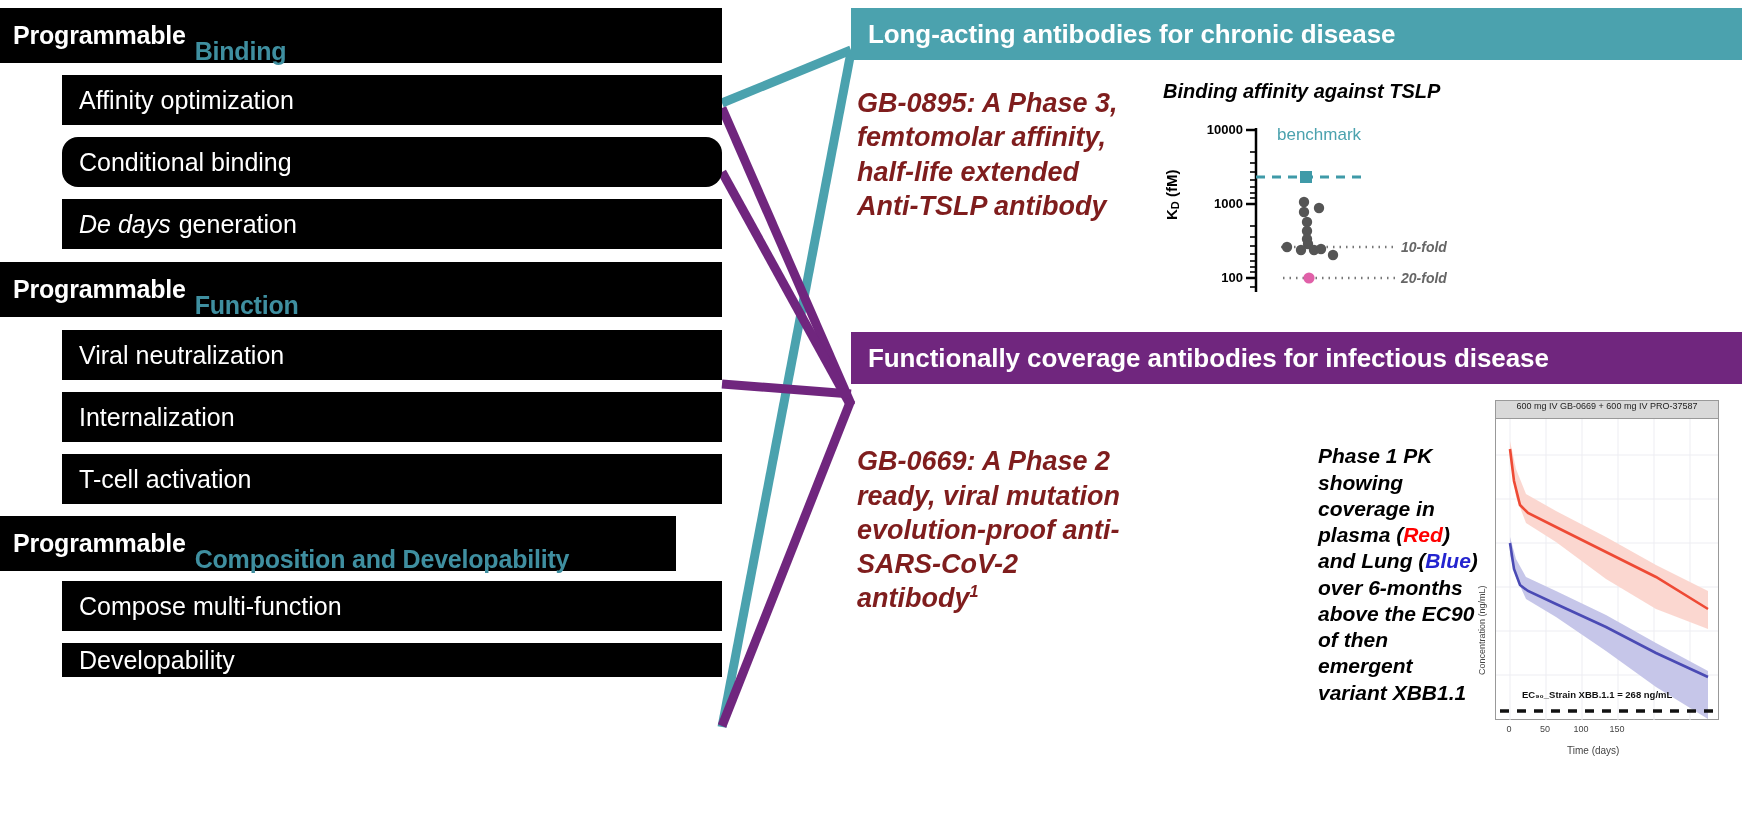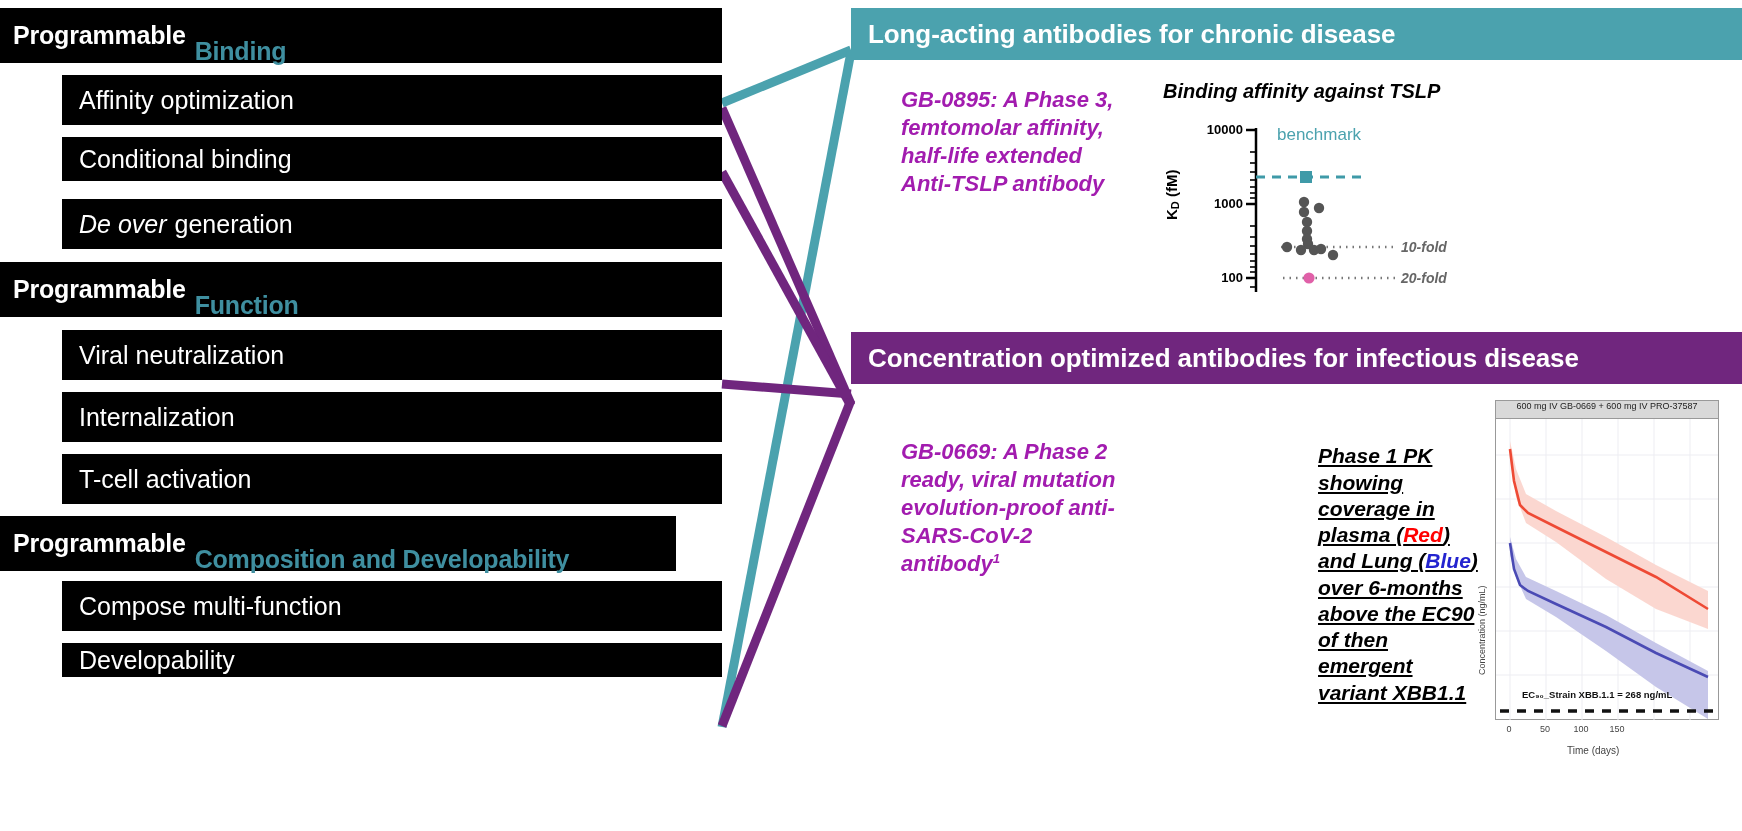--- a/index.html
+++ b/index.html
@@ -34,25 +34,24 @@
   .panel{position:absolute;z-index:4;}
   .banner{
     position:absolute;display:flex;align-items:center;
     color:#ffffff;font-size:26px;font-weight:bold;letter-spacing:-0.1px;
     padding-left:17px;box-sizing:border-box;
   }
   .banner.teal{background:#4ba2ae;}
   .banner.purple{background:#70267e;}
 
   .blurb{
-    position:absolute;color:#a21caf;
+    position:absolute;color:#7f1d1d;
     font-style:italic;font-weight:bold;
-    font-size:22px;line-height:1.27;
+    font-size:27px;line-height:1.27;
     white-space:pre-line;
-    margin-left:44px;
   }
 
   .caption{
     position:absolute;color:#000000;font-style:italic;font-weight:bold;
     font-size:21px;line-height:1.25;white-space:pre-line;width:160px;
   }
   .caption .red{color:#ff0000;}
   .caption .blue{color:#2323cf;}
 
   
@@ -104,25 +103,25 @@
 
   <div class="left-col">
 
     <div class="cat-bar" style="top:8px;width:722px;height:55px;">
       <span>Programmable</span>
       <span class="accent">Binding</span>
     </div>
     <div class="sub-bar" style="left:62px;top:75px;width:660px;height:50px;">
       <span>Affinity optimization</span>
     </div>
-    <div class="sub-bar" style="left:62px;top:137px;width:660px;height:44px;">
+    <div class="sub-bar" style="left:62px;top:137px;width:660px;height:50px;border-radius:16px;">
       <span>Conditional binding</span>
     </div>
     <div class="sub-bar" style="left:62px;top:199px;width:660px;height:50px;">
-      <span class="ital">De over</span>
+      <span class="ital">De days</span>
       <span>generation</span>
     </div>
 
     <div class="cat-bar" style="top:262px;width:722px;height:55px;">
       <span>Programmable</span>
       <span class="accent">Function</span>
     </div>
     <div class="sub-bar" style="left:62px;top:330px;width:660px;height:50px;">
       <span>Viral neutralization</span>
     </div>
@@ -218,32 +217,32 @@
 
       <div class="sc-benchmark" style="left:126px;top:45px;">benchmark</div>
       <div class="sc-fold" style="left:250px;top:159px;">10-fold</div>
       <div class="sc-fold" style="left:250px;top:190px;">20-fold</div>
     </div>
   </div>
 
   <div class="panel" style="left:851px;top:332px;width:891px;height:499px;">
 
     <div class="banner purple" style="left:0;top:0;width:891px;height:52px;">
-      <span>Concentration optimized antibodies for infectious disease</span>
+      <span>Functionally coverage antibodies for infectious disease</span>
     </div>
 
     <div class="blurb" style="left:6px;top:78px;width:420px;">
       <span>GB-0669: A Phase 2
 ready, viral mutation
 evolution-proof anti-
 SARS-CoV-2
 antibody</span><sup style="font-size:0.6em;">1</sup>
     </div>
 
-    <div class="caption" style="left:467px;top:85px;text-decoration:underline;">
+    <div class="caption" style="left:467px;top:85px;">
       <span>Phase 1 PK showing coverage in plasma (</span><span class="red">Red</span><span>) and Lung (</span><span class="blue">Blue</span><span>) over 6-months above the EC90 of then emergent variant XBB1.1</span>
     </div>
 
     <div style="position:absolute;left:620px;top:68px;width:271px;height:430px;">
 
       <div class="pk-ylab" style="left:6px;top:275px;">Concentration (ng/mL)</div>
 
       <div class="pk-wrap" style="left:24px;top:0;width:224px;height:320px;">
         <div class="pk-strip">
           <span>600 mg IV GB-0669 + 600 mg IV PRO-37587</span>

